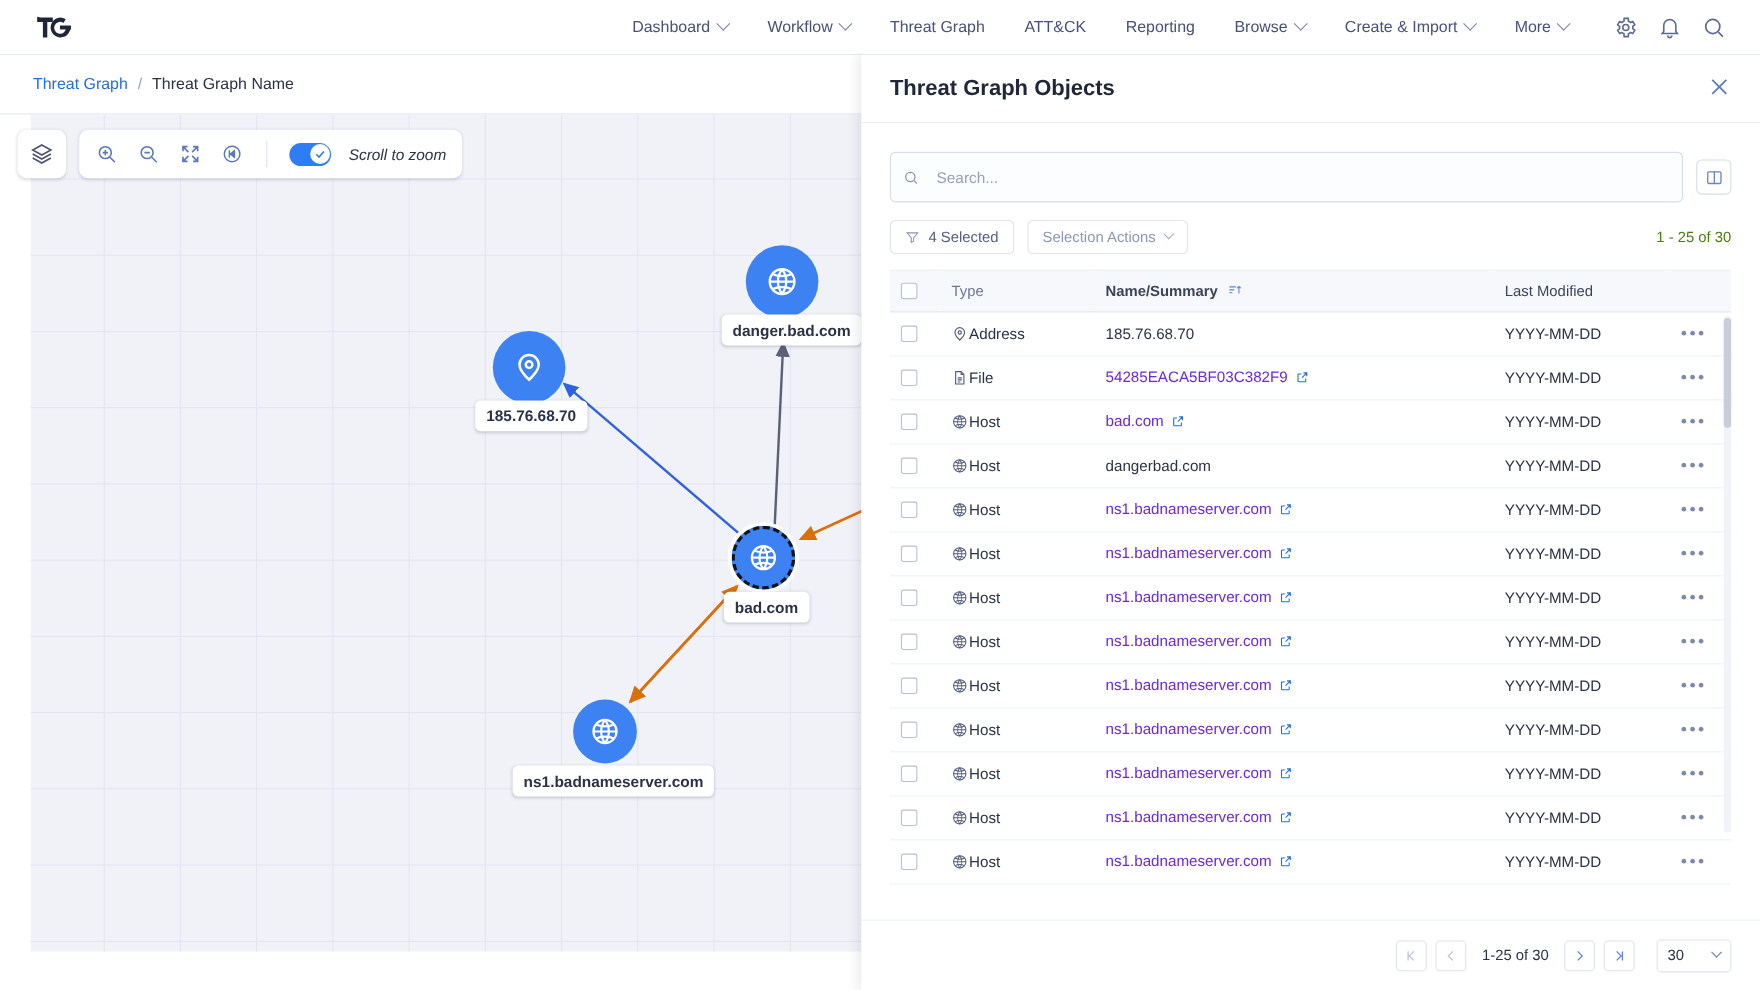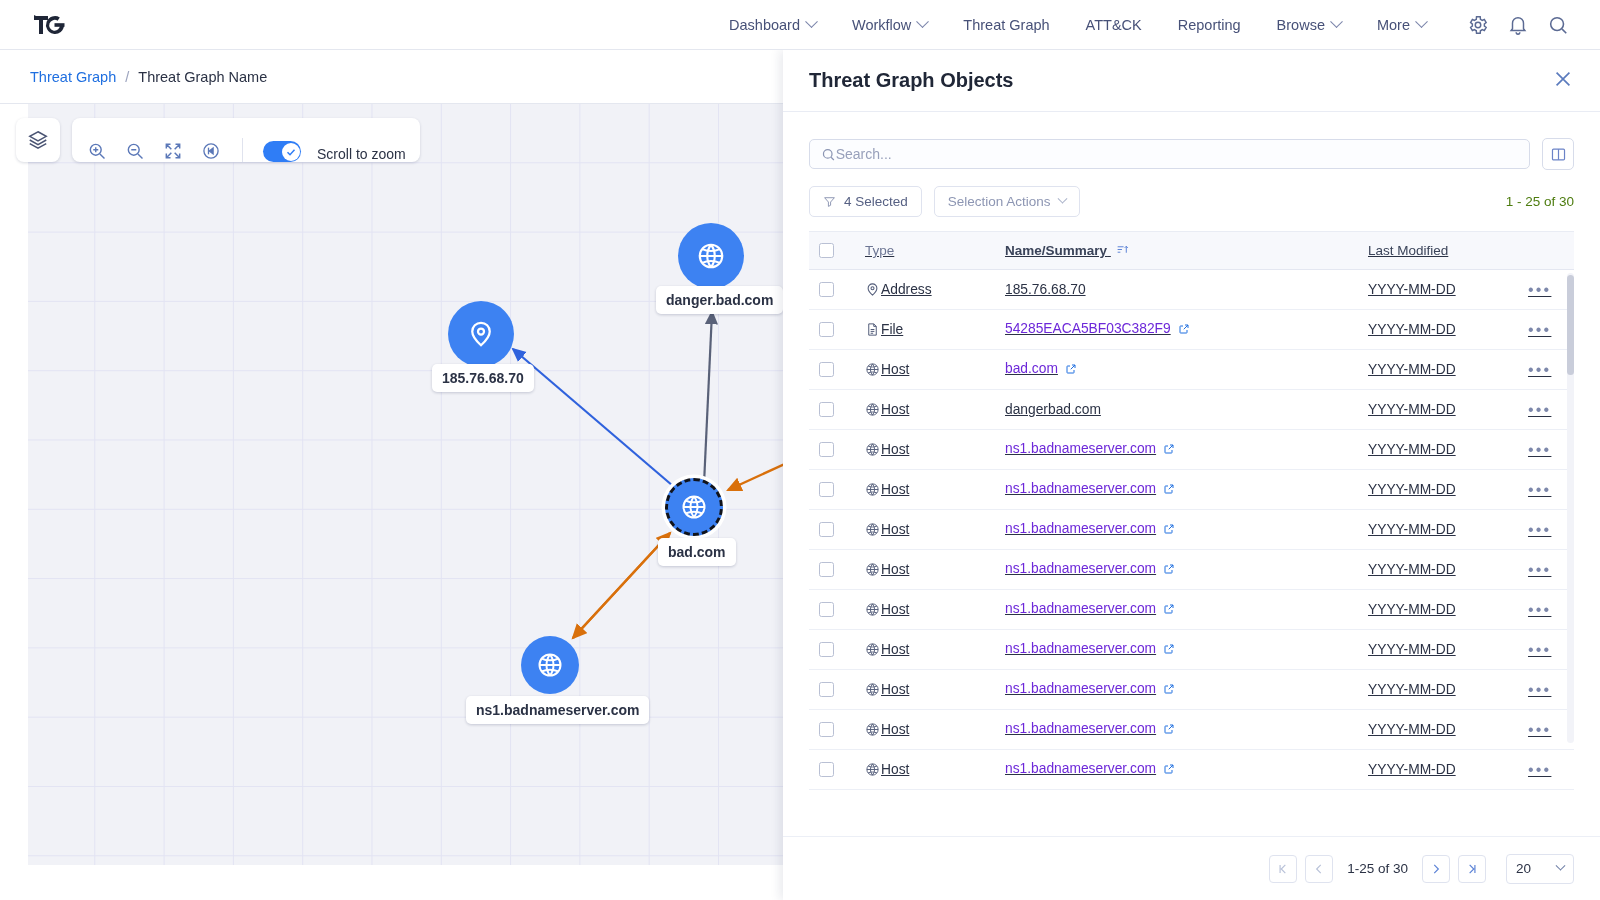--- a/index.html
+++ b/index.html
@@ -62,21 +62,21 @@
 
   
   .layers-btn {
     position: absolute; left: 16px; top: 118px; width: 44px; height: 44px;
     background: #fff; border-radius: 8px; box-shadow: 0 1px 3px rgba(20,30,70,.16);
     display: flex; align-items: center; justify-content: center; cursor: pointer; z-index: 15;
   }
   .zoom-toolbar {
     position: absolute; left: 72px; top: 118px; height: 44px;
     background: #fff; border-radius: 8px; box-shadow: 0 1px 3px rgba(20,30,70,.16);
-    display: flex; align-items: flex-end; padding: 0 14px; gap: 16px; z-index: 15;
+    display: flex; align-items: center; padding: 0 14px; gap: 16px; z-index: 15; font-style: italic;
   }
   .tb-icon { width: 22px; height: 22px; display: flex; align-items: center; justify-content: center; cursor: pointer; }
   .tb-divider { width: 1px; height: 24px; background: #e0e3ee; margin: 0 4px; }
   .toggle {
     width: 38px; height: 21px; border-radius: 11px; background: #2f7df6;
     position: relative; cursor: pointer; flex: none;
   }
   .toggle .knob {
     position: absolute; right: 1.5px; top: 1.5px; width: 18px; height: 18px; border-radius: 50%;
     background: #fff; display: flex; align-items: center; justify-content: center;
@@ -102,22 +102,22 @@
   .panel-head {
     height: 62px; display: flex; align-items: center; padding: 0 40px 0 26px;
     border-bottom: 1px solid #e9ecf4; position: relative; flex: none;
   }
   .panel-title { font-size: 20px; font-weight: 700; color: #202737; }
   .panel-close { position: absolute; right: 26px; top: 18px; cursor: pointer; width: 22px; height: 22px; }
 
   .panel-body { padding: 0 26px; flex: 1; display: flex; flex-direction: column; min-height: 0; }
   .search-row { display: flex; align-items: center; gap: 12px; margin-top: 26px; flex: none; }
   .search-box {
-    flex: 1; height: 30px; border: 1px solid #d7dcea; border-radius: 5px;
-    display: flex; align-items: center; padding: 0 11px; gap: 0; background: #fcfdff;
+    flex: 1; height: 46px; border: 1px solid #d7dcea; border-radius: 5px;
+    display: flex; align-items: center; padding: 0 11px; gap: 16px; background: #fcfdff;
   }
   .search-box input {
     border: none; outline: none; background: transparent; font-size: 14px;
     color: #2b3245; width: 100%; font-family: "Liberation Sans", sans-serif;
   }
   .search-box input::placeholder { color: #98a0bb; }
   .split-btn {
     width: 32px; height: 32px; border: 1px solid #d7dcea; border-radius: 5px;
     display: flex; align-items: center; justify-content: center; cursor: pointer; background: #fff;
   }
@@ -125,21 +125,21 @@
   .action-row { display: flex; align-items: center; gap: 12px; margin-top: 16px; flex: none; }
   .pill {
     height: 31px; border: 1px solid #dfe3ef; border-radius: 5px; background: #fff;
     display: flex; align-items: center; gap: 8px; padding: 0 13px;
     font-size: 13.5px; color: #8d96b3; cursor: pointer; white-space: nowrap;
   }
   .pill.active { color: #566083; }
   .count-text { margin-left: auto; font-size: 13.5px; color: #4d7c0f; }
 
   
-  .table-scroll { margin-top: 14px; flex: 1; min-height: 0; overflow: hidden; position: relative; text-decoration: underline; }
+  .table-scroll { margin-top: 14px; flex: 1; min-height: 0; overflow: hidden; position: relative; }
   table { width: 100%; border-collapse: collapse; table-layout: fixed; }
   thead th {
     background: #f7f8fc; border-top: 1px solid #e9ecf4; border-bottom: 1px solid #e4e7f1;
     font-size: 13.5px; font-weight: 700; color: #3a4359; text-align: left;
     height: 38px; padding: 0 10px; white-space: nowrap;
   }
   thead th.th-type { color: #6d7694; font-weight: 400; }
   thead th.th-mod { color: #3a4359; font-weight: 400; }
   tbody td {
     border-bottom: 1px solid #eceff6; height: 40px; padding: 0 10px;
@@ -215,20 +215,24 @@
         <span>Threat Graph</span>
       </div>
       <div class="nav-item">
         <span>ATT&amp;CK</span>
       </div>
       <div class="nav-item">
         <span>Reporting</span>
       </div>
       <div class="nav-item">
         <span>Browse</span>
+        <i class="chev"></i>
+      </div>
+      <div class="nav-item">
+        <span>Create &amp; Import</span>
         <i class="chev"></i>
       </div>
       <div class="nav-item">
         <span>More</span>
         <i class="chev"></i>
       </div>
     </div>
 
     <div class="nav-icons">
       <div class="nav-icon">
@@ -719,19 +723,19 @@
         <svg width="14" height="14" viewBox="0 0 24 24" fill="none" stroke="currentColor" stroke-width="2">
           <path d="M9 5l7 7-7 7"></path>
         </svg>
       </div>
       <div class="pg-btn">
         <svg width="14" height="14" viewBox="0 0 24 24" fill="none" stroke="currentColor" stroke-width="2">
           <path d="M8 5l7 7-7 7M17 5v14"></path>
         </svg>
       </div>
       <div class="pg-select">
-        <span>20</span>
+        <span>30</span>
         <i class="chev" style="width:7px;height:7px;border-color:#6b7ba4;"></i>
       </div>
     </div>
   </div>
 
 </div>
 
 </body></html>

